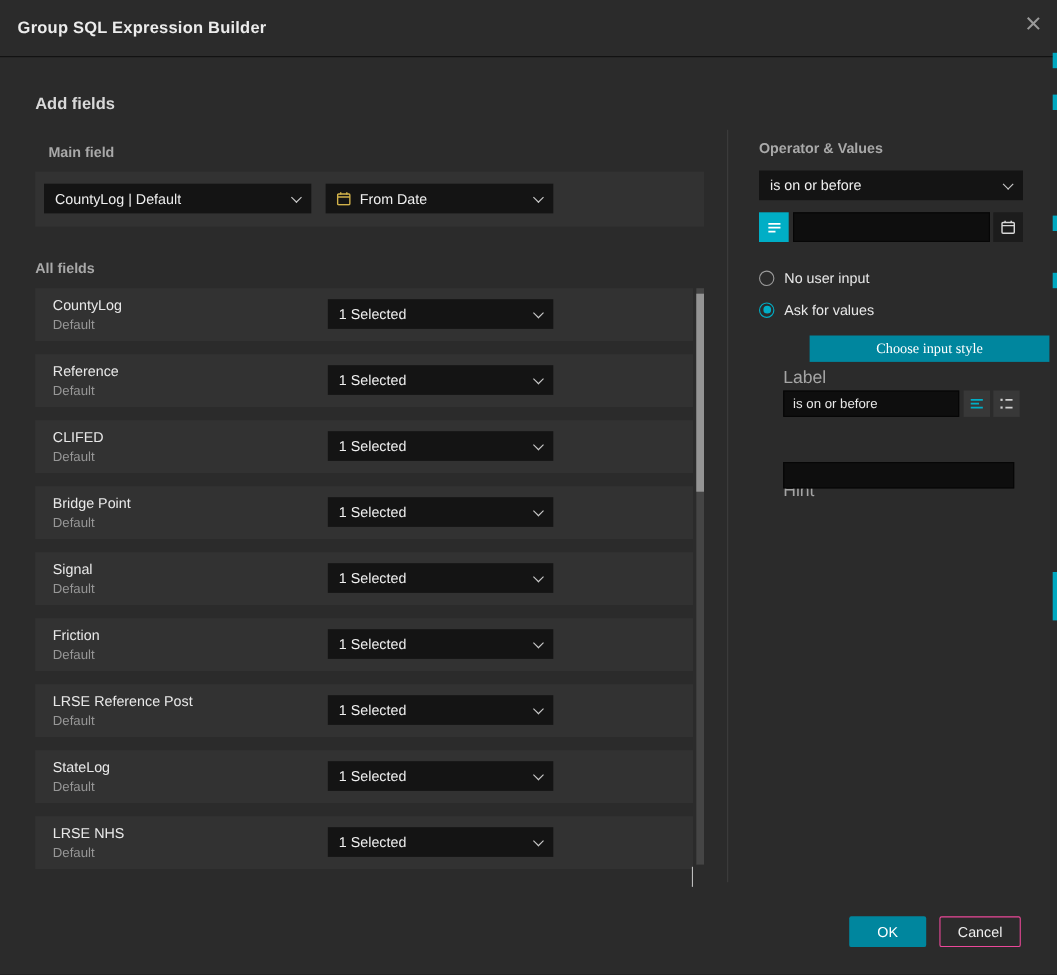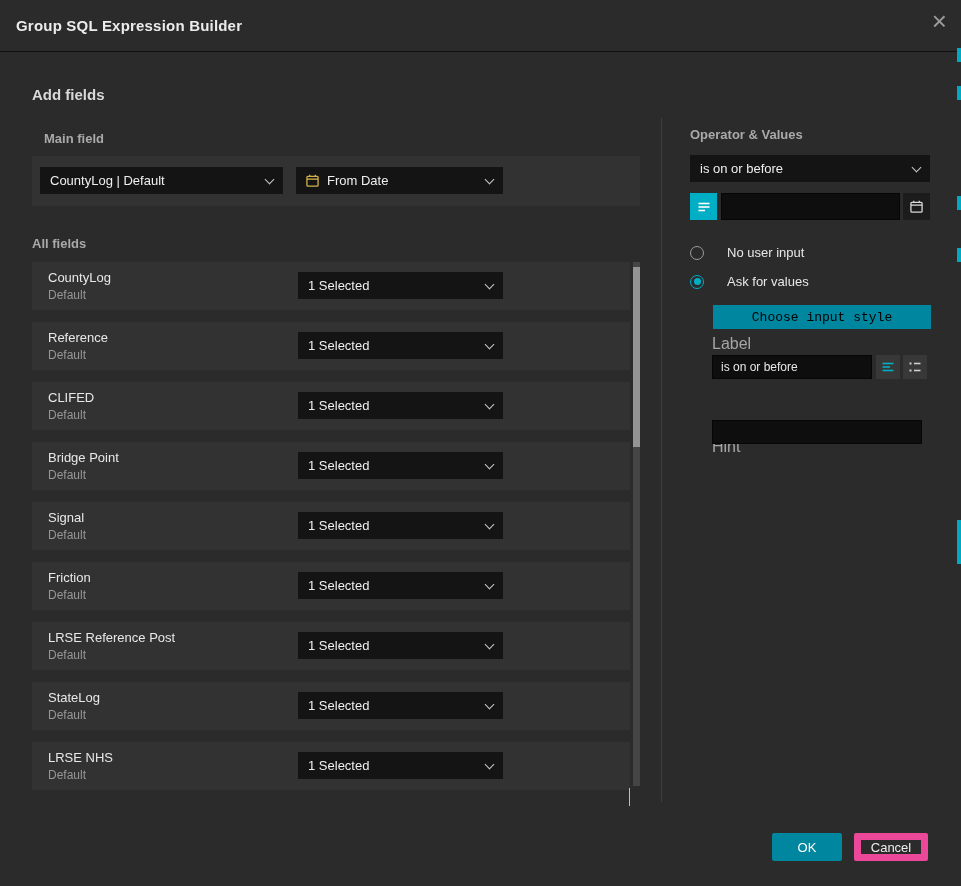--- a/index.html
+++ b/index.html
@@ -72,50 +72,50 @@
   }
   .value-input{position:absolute;left:721px;top:193px;width:179px;height:27px;}
   .cal-btn{
     position:absolute;left:903px;top:193px;width:27px;height:27px;background:#1c1c1c;border:none;
     display:flex;align-items:center;justify-content:center;cursor:pointer;color:#d8d8d8;
   }
   .text-input{
     background:var(--input);border:1px solid #060606;color:#e8e8e8;font-size:12px;
     padding:0 8px;font-family:"Liberation Sans",sans-serif;outline:none;
   }
-  .radio-row{position:absolute;display:flex;align-items:center;gap:23px;cursor:pointer;}
+  .radio-row{position:absolute;display:flex;align-items:center;gap:9px;cursor:pointer;}
   .radio-row-1{left:690px;top:245px;}
   .radio-row-2{left:690px;top:274px;}
   .radio{width:14px;height:14px;border-radius:50%;border:1.5px solid #9b9b9b;position:relative;flex:0 0 auto;}
   .radio.selected{border-color:var(--accent-bright);}
   .radio.selected::after{content:"";position:absolute;inset:2.5px;border-radius:50%;background:var(--accent-bright);}
   .radio-label{font-size:13px;color:#e8e8e8;}
   .choose-style-btn{
-    position:absolute;left:713px;top:305px;width:218px;height:24px;background:var(--accent);
-    color:#000000;border:none;font-size:13px;cursor:pointer;font-family:Liberation Mono, monospace;
+    position:absolute;left:736px;top:305px;width:218px;height:24px;background:var(--accent);
+    color:#ffffff;border:none;font-size:13px;cursor:pointer;font-family:Liberation Serif, serif;
   }
   .cap{position:absolute;font-size:16px;color:#a5a5a5;}
   .cap-label{left:712px;top:335px;}
   .cap-hint{left:712px;top:400px;margin-top:38px;}
   .label-input{position:absolute;left:712px;top:355px;width:160px;height:24px;}
   .icon-btn{
     position:absolute;top:355px;width:24px;height:24px;background:#383838;border:none;cursor:pointer;
     display:flex;align-items:center;justify-content:center;
   }
   .icon-btn-1{left:876px;color:var(--accent-bright);}
   .icon-btn-2{left:903px;color:#cfcfcf;}
   .hint-input{position:absolute;left:712px;top:420px;width:210px;height:24px;}
   
   .ok-btn{
     position:absolute;left:772px;top:833px;width:70px;height:28px;background:var(--accent);
     color:#fff;border:none;border-radius:2px;font-size:13px;cursor:pointer;font-family:"Liberation Sans",sans-serif;
   }
   .cancel-btn{
     position:absolute;left:854px;top:833px;width:74px;height:28px;background:transparent;
-    color:#efefef;border:7px solid #ec4899;border-radius:2px;font-size:13px;cursor:pointer;font-family:"Liberation Sans",sans-serif;
+    color:#efefef;border:1px solid #ec4899;border-radius:2px;font-size:13px;cursor:pointer;font-family:"Liberation Sans",sans-serif;
   }
   
   .edge{position:absolute;right:0;width:4px;background:#00a8c0;}
   .edge-1{top:48px;height:14px;}
   .edge-2{top:86px;height:14px;}
   .edge-3{top:196px;height:14px;}
   .edge-4{top:248px;height:14px;}
   .edge-5{top:520px;height:44px;}
   svg{display:block;}
 </style>

